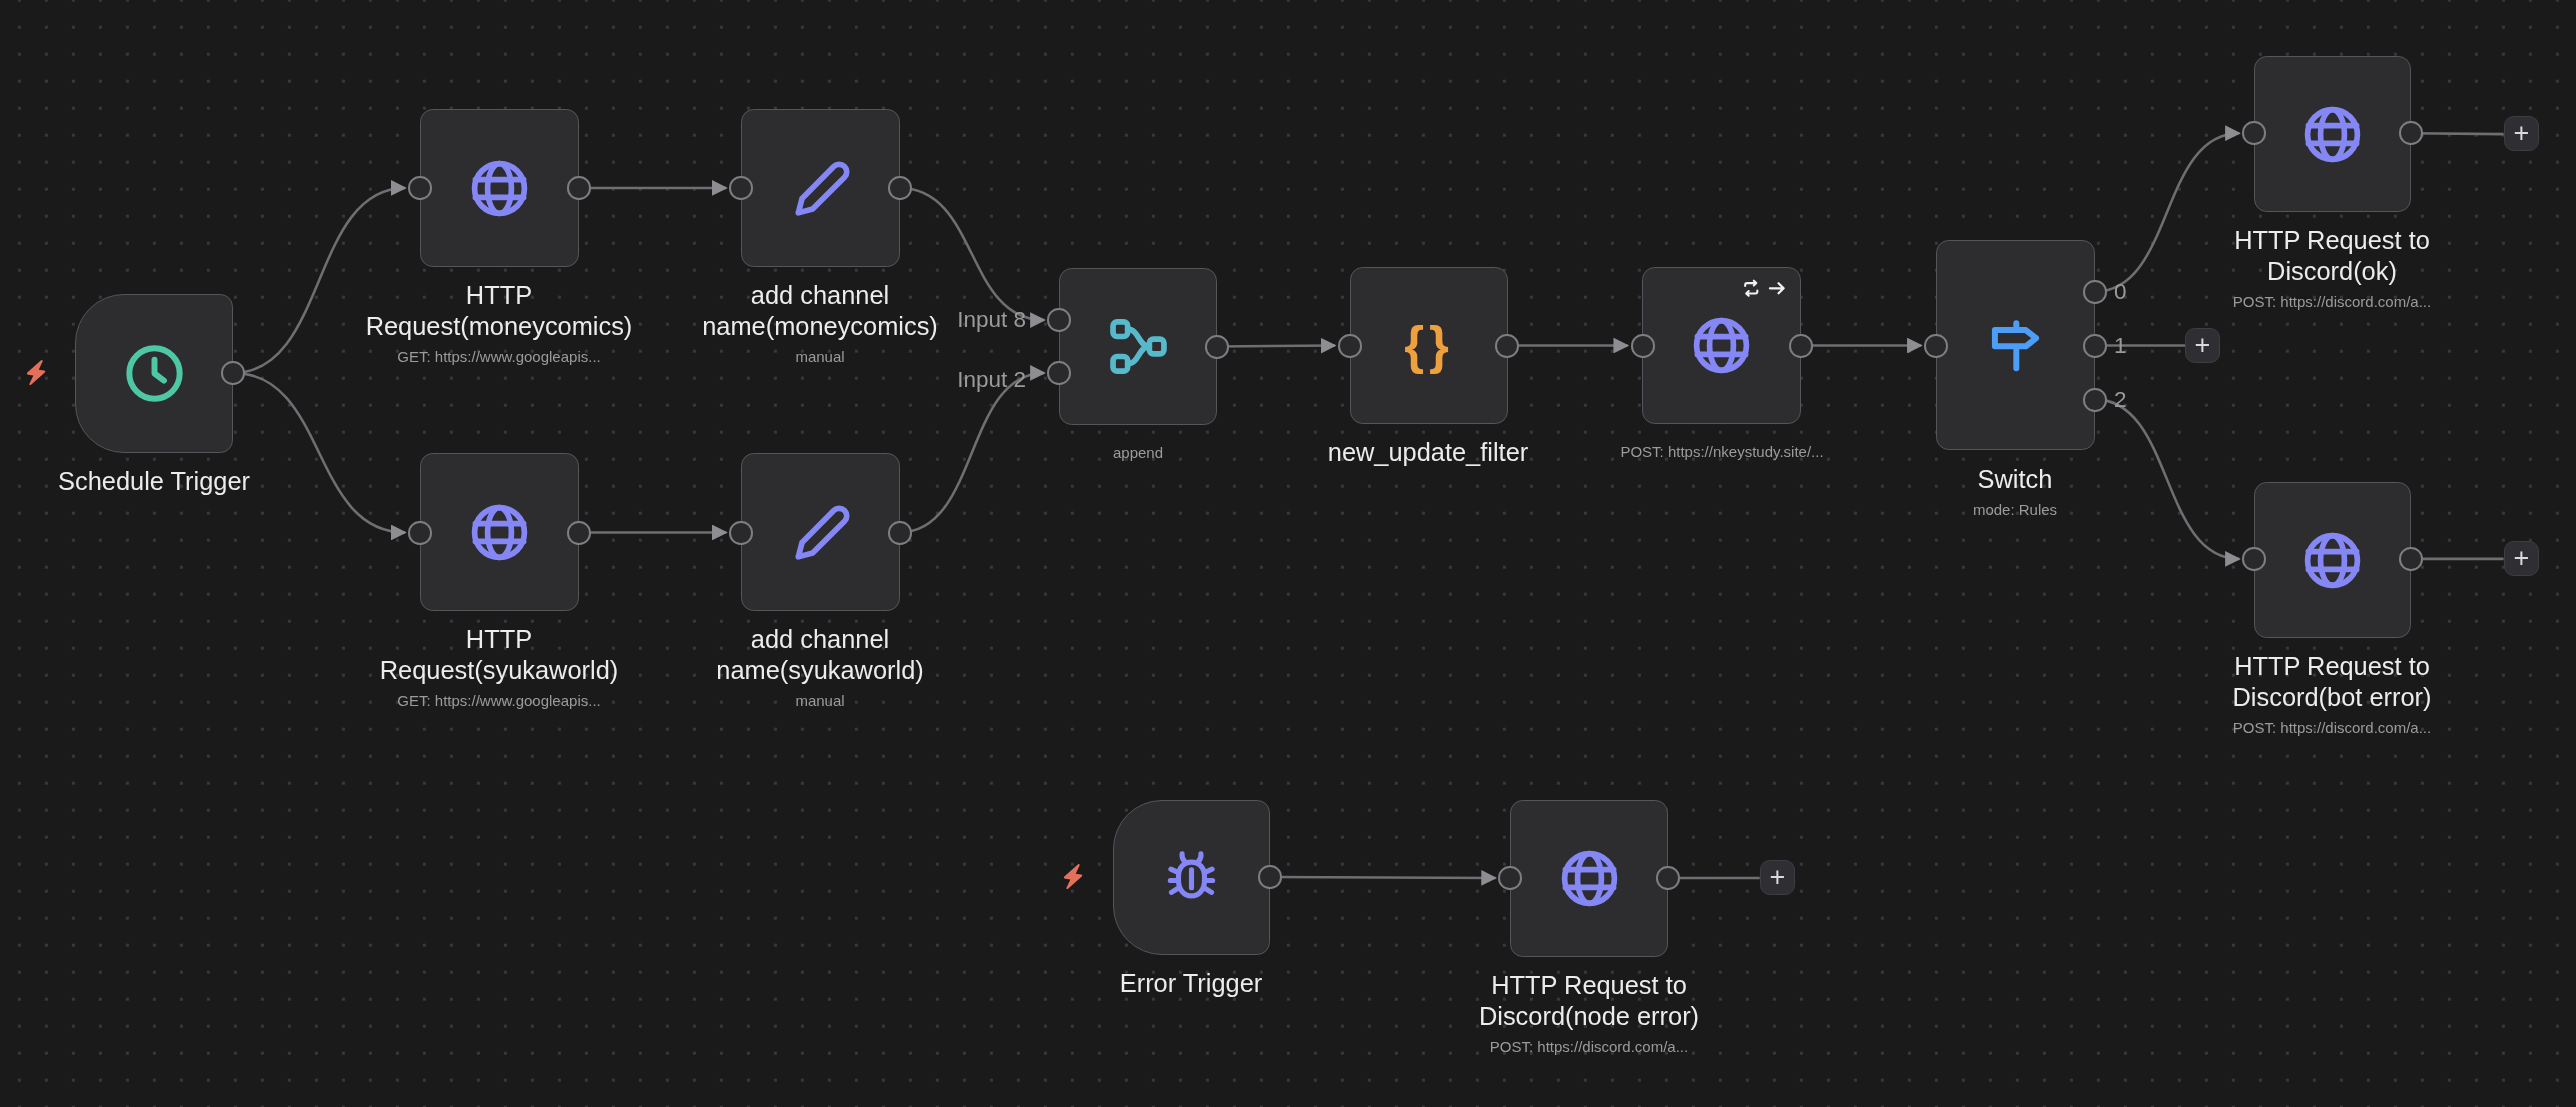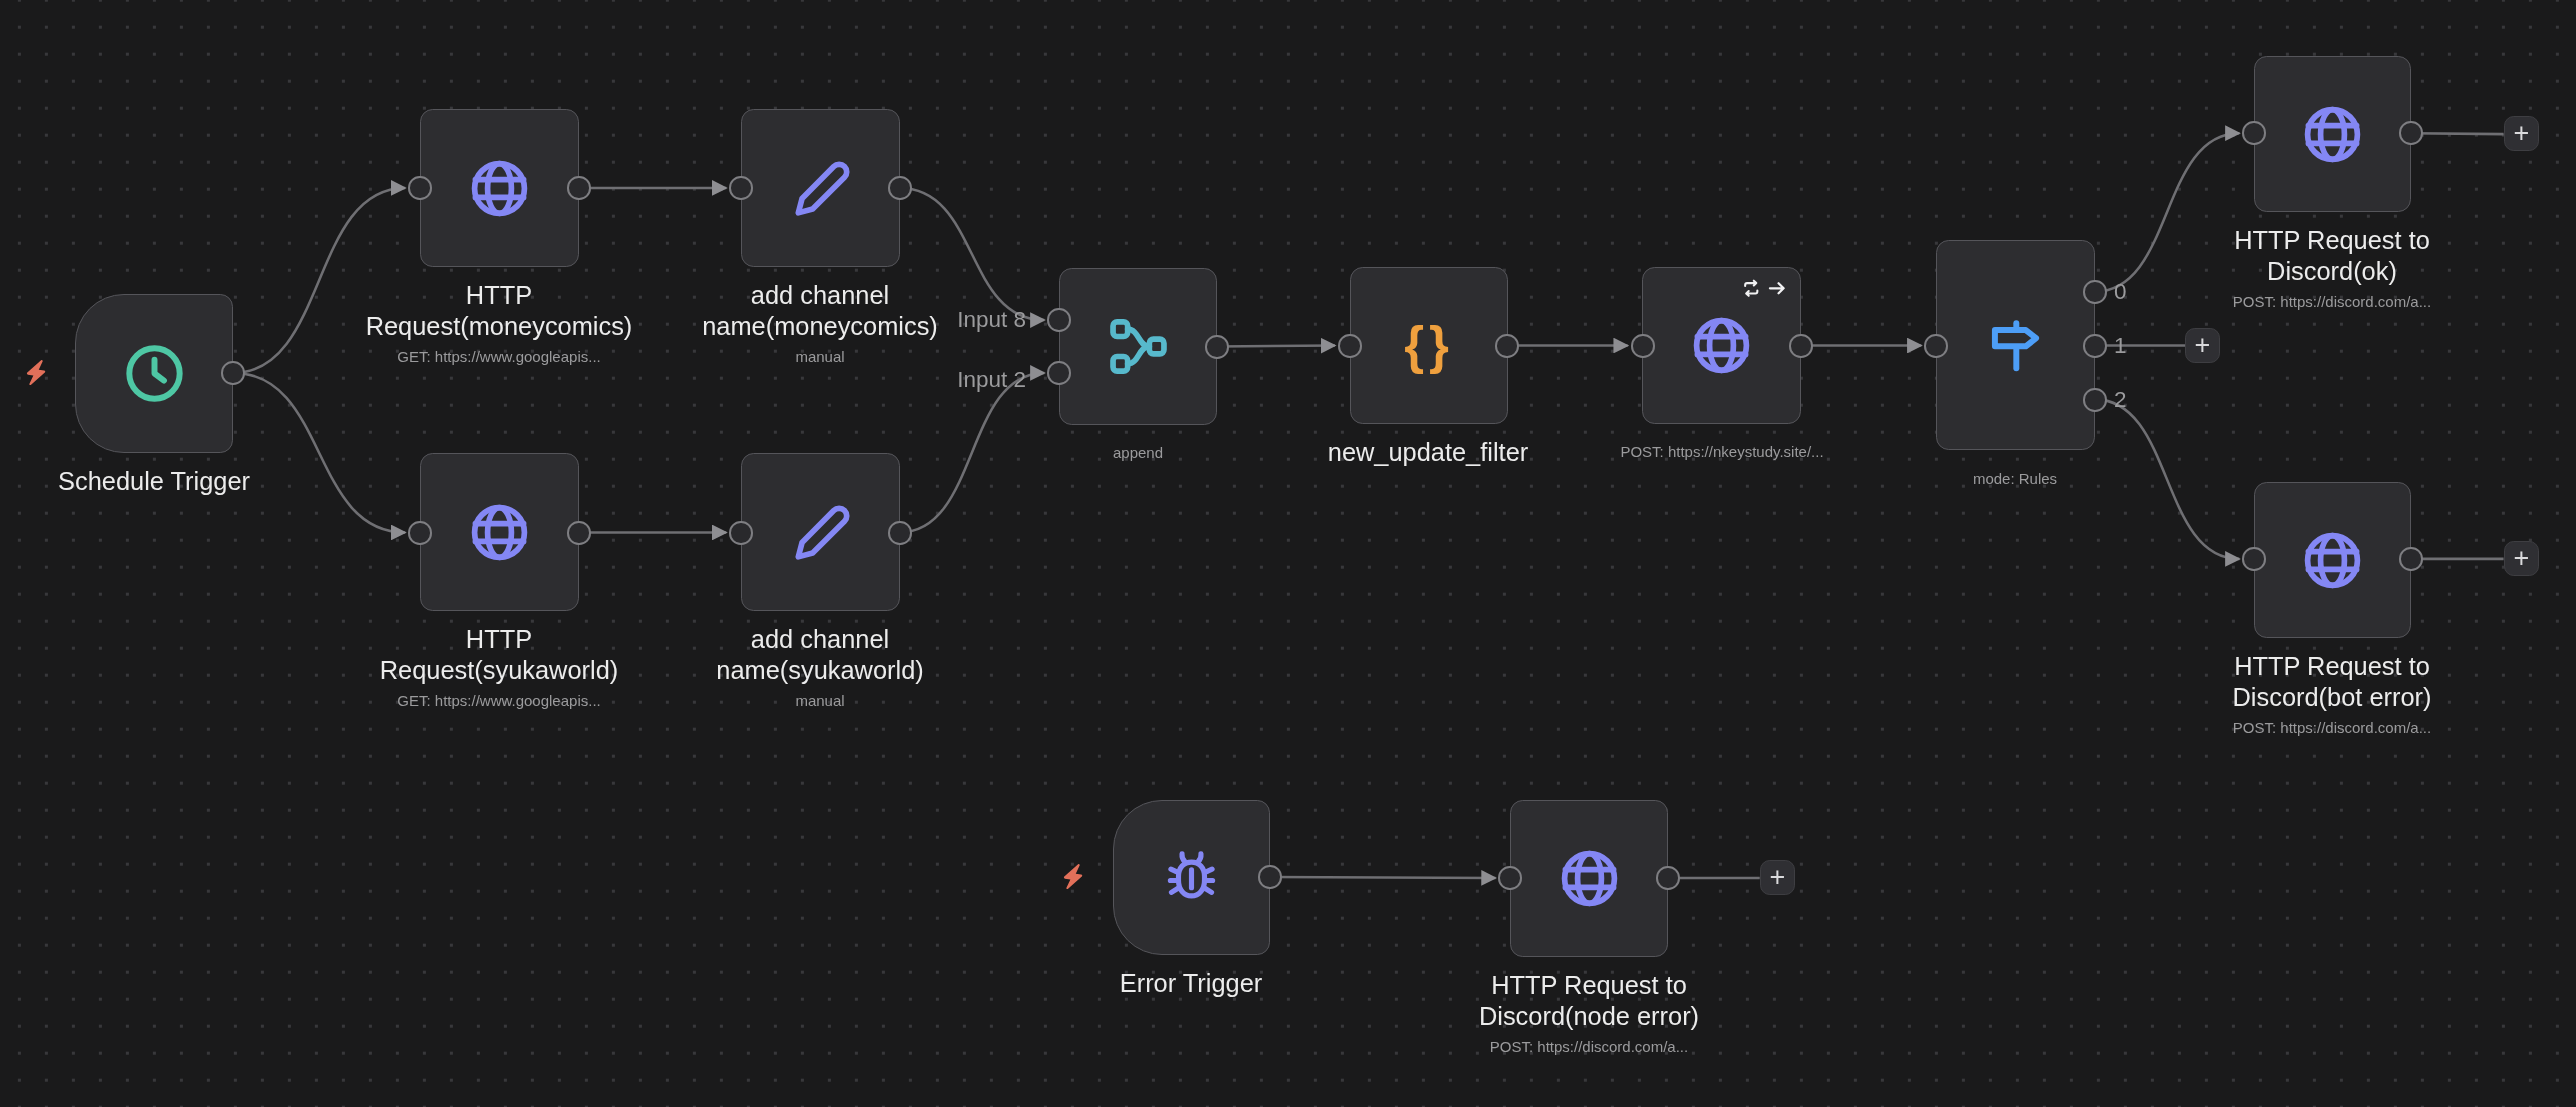--- a/index.html
+++ b/index.html
@@ -202,20 +202,21 @@
       <div class="port" style="left: 1789px; top: 334px;"></div>
       <div class="node" style="left: 1936px; top: 240px; width: 159px; height: 210px;">
         <div class="icon-wrap" style="color: rgb(77, 158, 247);">
           <svg viewBox="0 0 24 24" fill="none" stroke="currentColor" stroke-width="2.2" stroke-linecap="round" stroke-linejoin="round">
             <path d="M12.3 3.8v16.6"></path>
             <path fill="#2d2d30" d="M4.4 6.3h11.4l3.8 3-3.8 3H4.4z"></path>
           </svg>
         </div>
       </div>
       <div class="caption" style="left: 1829px; top: 464px;">
+        <div class="nlabel">Switch</div>
         <div class="nsub">mode: Rules</div>
       </div>
       <div class="port" style="left: 1924px; top: 334px;"></div>
       <div class="port" style="left: 2083px; top: 280px;"></div>
       <div class="port-label out" style="left: 2114px; top: 277px;">0</div>
       <div class="port" style="left: 2083px; top: 334px;"></div>
       <div class="port-label out" style="left: 2114px; top: 331px;">1</div>
       <div class="port" style="left: 2083px; top: 388px;"></div>
       <div class="port-label out" style="left: 2114px; top: 385px;">2</div>
       <div class="node" style="left: 2254px; top: 56px; width: 157px; height: 156px;">

